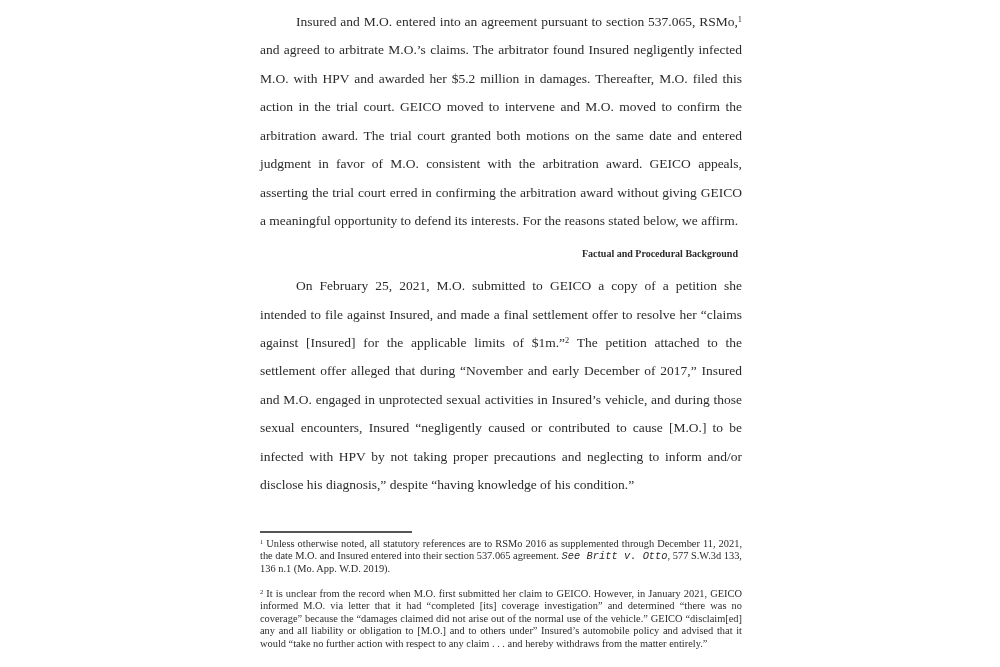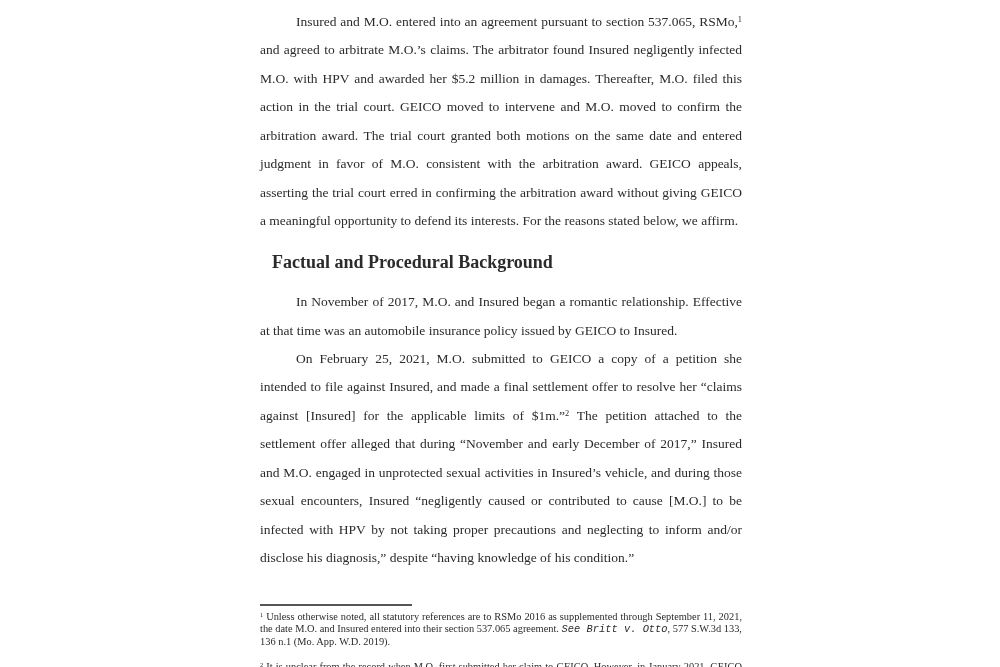--- a/index.html
+++ b/index.html
@@ -27,25 +27,25 @@
     font-size: 13.5px;
     line-height: 28.45px;
     text-align: justify;
     color: #2b2b2b;
   }
   p.para {
     margin: 0;
     text-indent: 36px;
   }
   .heading {
-    margin: 12px;
-    font-size: 18px;
+    margin: 4px;
+    font-size: 10px;
     line-height: 28.45px;
     font-weight: bold;
-    text-align: left;
+    text-align: right;
     color: #2b2b2b;
   }
   sup.fn-ref {
     font-size: 0.62em;
     vertical-align: baseline;
     position: relative;
     top: -0.45em;
     line-height: 0;
   }
   .footnotes {
@@ -68,22 +68,21 @@
   }
   i { font-style: italic; font-family: Liberation Mono, monospace; }
 </style>
 </head>
 <body style="background: rgb(255, 255, 255);">
 
 <div class="page-column">
   <div class="main-text">
     <p class="para"><span>Insured and M.O. entered into an agreement pursuant to section 537.065, RSMo,</span><sup class="fn-ref">1</sup><span> and agreed to arbitrate M.O.’s claims. The arbitrator found Insured negligently infected M.O. with HPV and awarded her $5.2 million in damages. Thereafter, M.O. filed this action in the trial court. GEICO moved to intervene and M.O. moved to confirm the arbitration award. The trial court granted both motions on the same date and entered judgment in favor of M.O. consistent with the arbitration award. GEICO appeals, asserting the trial court erred in confirming the arbitration award without giving GEICO a meaningful opportunity to defend its interests. For the reasons stated below, we affirm.</span></p>
     <h3 class="heading">Factual and Procedural Background</h3>
-    <p class="para"><span>In November of 2017, M.O. and Insured began a romantic relationship. Effective at that time was an automobile insurance policy issued by GEICO to Insured.</span></p>
     <p class="para"><span>On February 25, 2021, M.O. submitted to GEICO a copy of a petition she intended to file against Insured, and made a final settlement offer to resolve her “claims against [Insured] for the applicable limits of $1m.”</span><sup class="fn-ref">2</sup><span> The petition attached to the settlement offer alleged that during “November and early December of 2017,” Insured and M.O. engaged in unprotected sexual activities in Insured’s vehicle, and during those sexual encounters, Insured “negligently caused or contributed to cause [M.O.] to be infected with HPV by not taking proper precautions and neglecting to inform and/or disclose his diagnosis,” despite “having knowledge of his condition.”</span></p>
   </div>
 
   <div class="footnotes">
     <div class="fn-separator" style="background: rgb(85, 85, 85);"></div>
-    <p class="footnote"><sup class="fn-ref">1</sup><span> Unless otherwise noted, all statutory references are to RSMo 2016 as supplemented through September 11, 2021, the date M.O. and Insured entered into their section 537.065 agreement. </span><i>See Britt v. Otto</i><span>, 577 S.W.3d 133, 136 n.1 (Mo. App. W.D. 2019).</span></p>
+    <p class="footnote"><sup class="fn-ref">1</sup><span> Unless otherwise noted, all statutory references are to RSMo 2016 as supplemented through December 11, 2021, the date M.O. and Insured entered into their section 537.065 agreement. </span><i>See Britt v. Otto</i><span>, 577 S.W.3d 133, 136 n.1 (Mo. App. W.D. 2019).</span></p>
     <p class="footnote"><sup class="fn-ref">2</sup><span> It is unclear from the record when M.O. first submitted her claim to GEICO. However, in January 2021, GEICO informed M.O. via letter that it had “completed [its] coverage investigation” and determined “there was no coverage” because the “damages claimed did not arise out of the normal use of the vehicle.” GEICO “disclaim[ed] any and all liability or obligation to [M.O.] and to others under” Insured’s automobile policy and advised that it would “take no further action with respect to any claim . . . and hereby withdraws from the matter entirely.”</span></p>
   </div>
 </div>
 
 </body></html>

